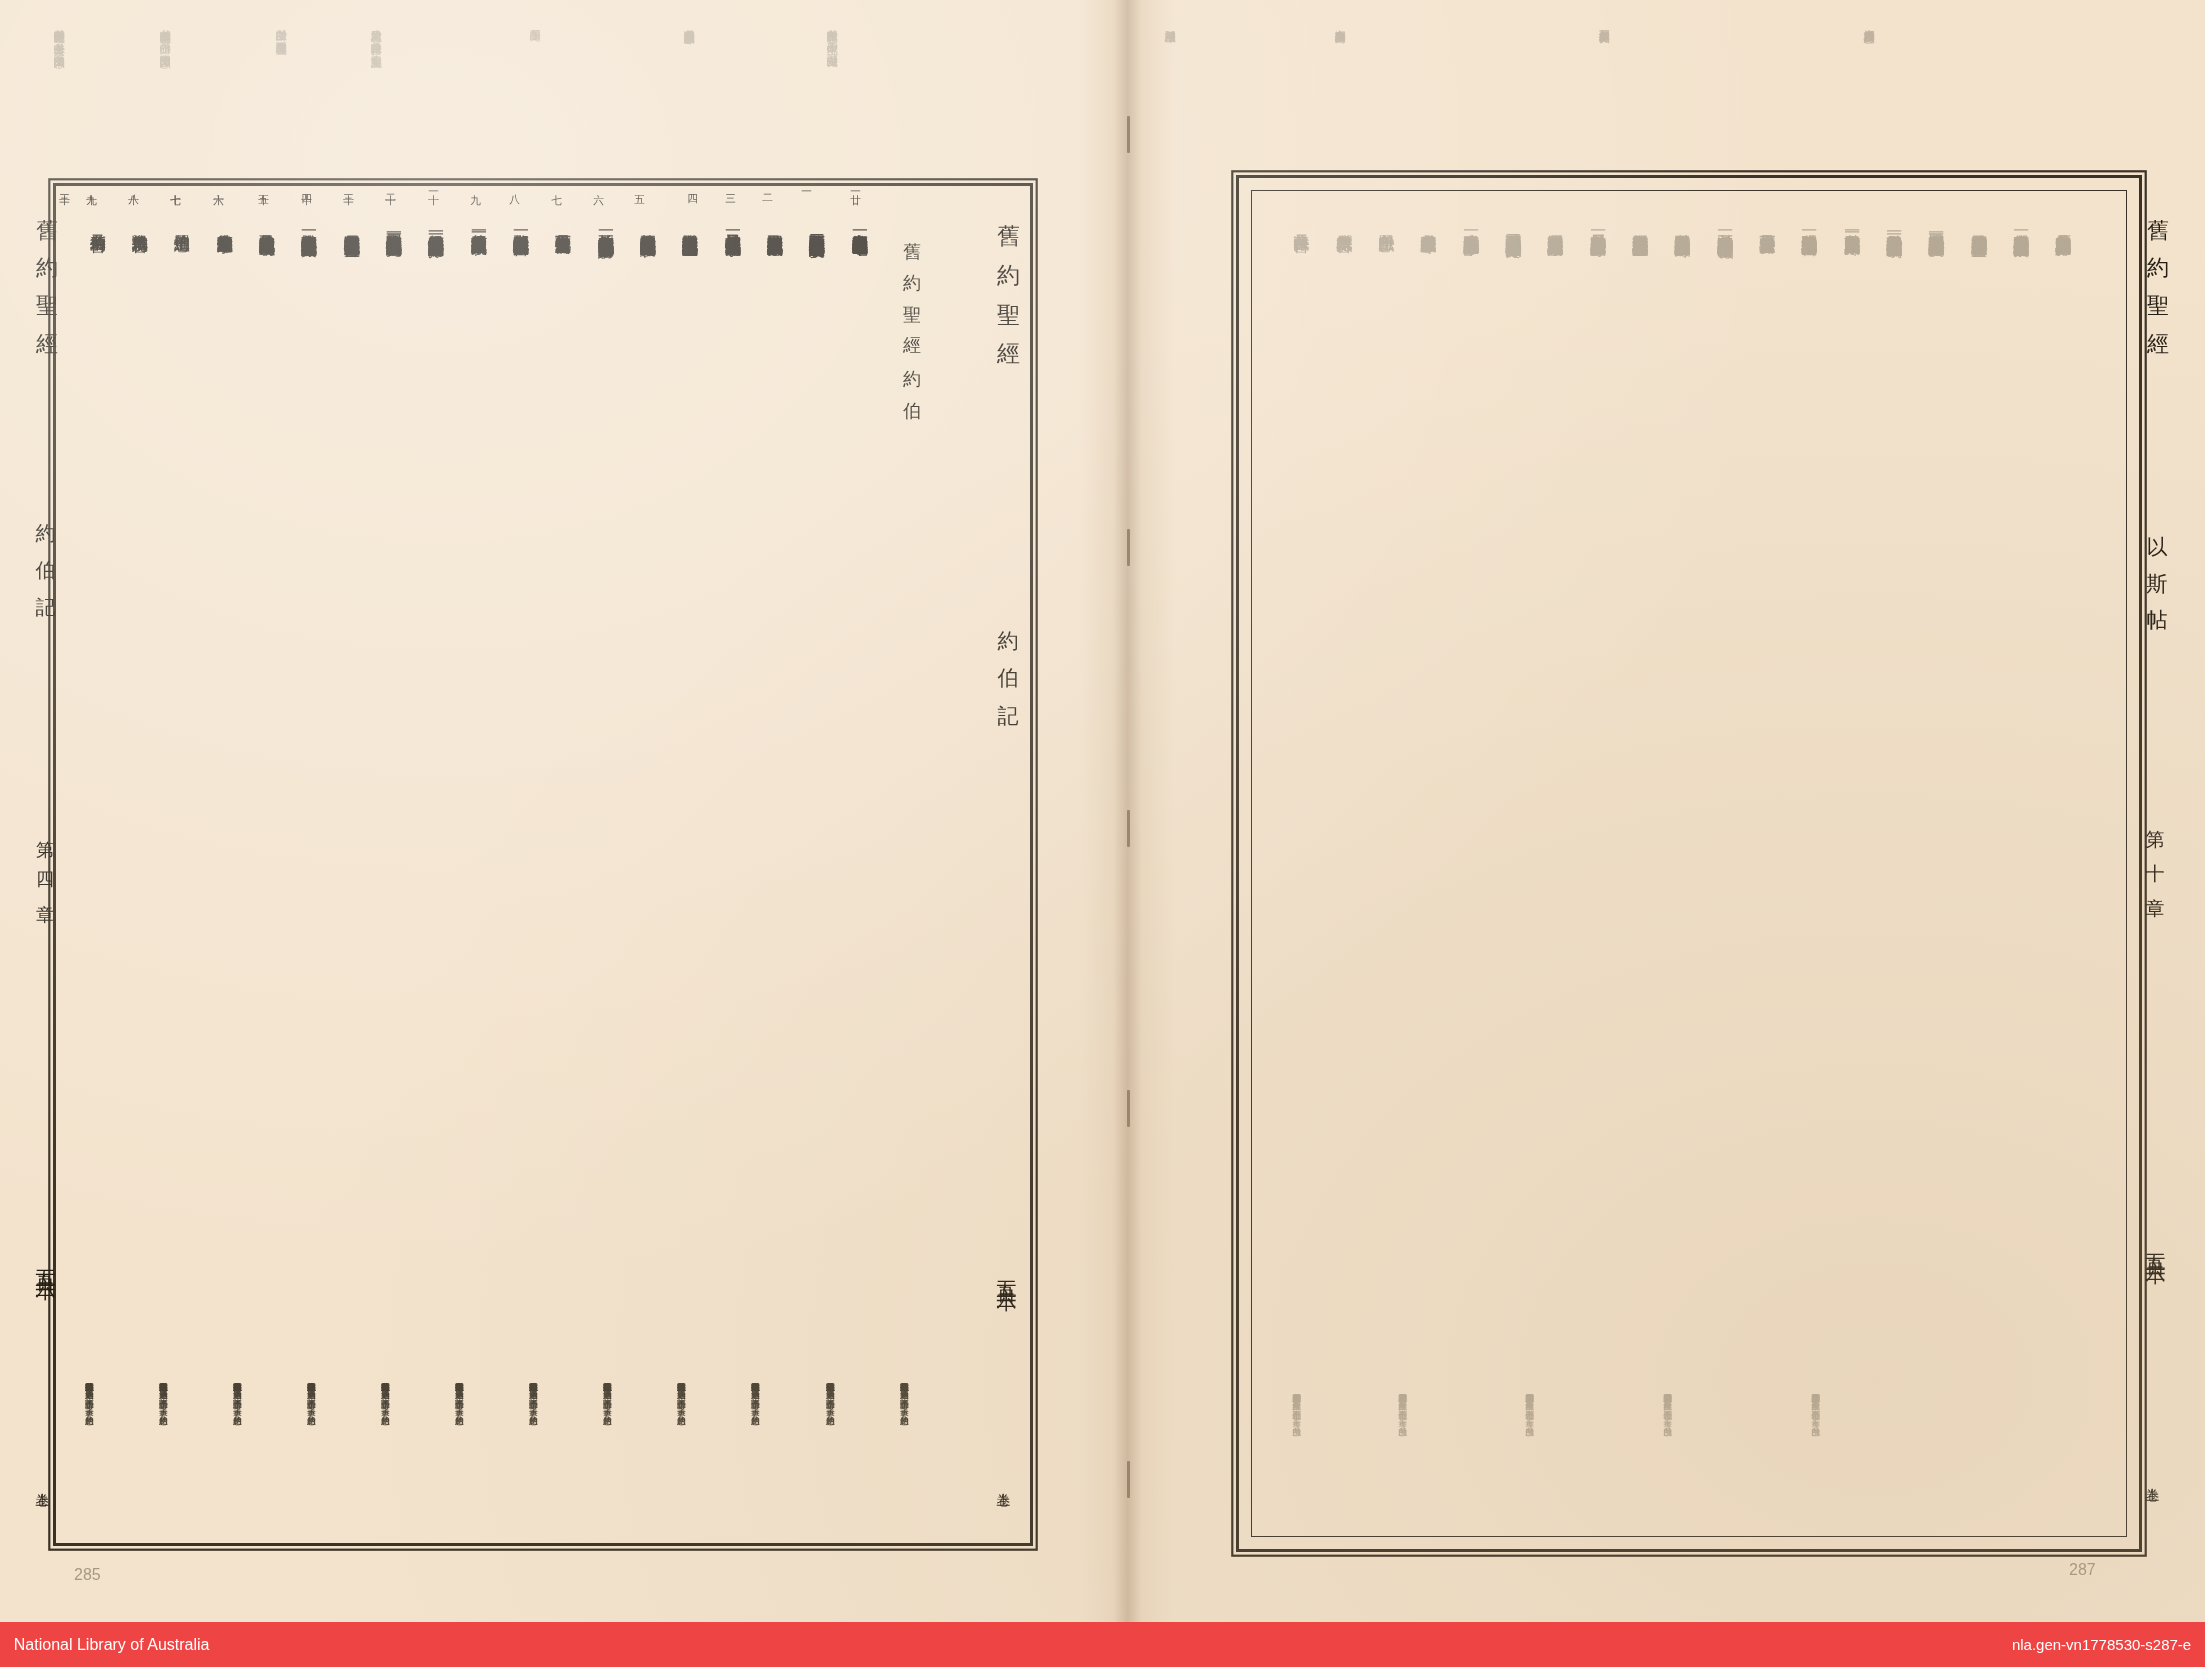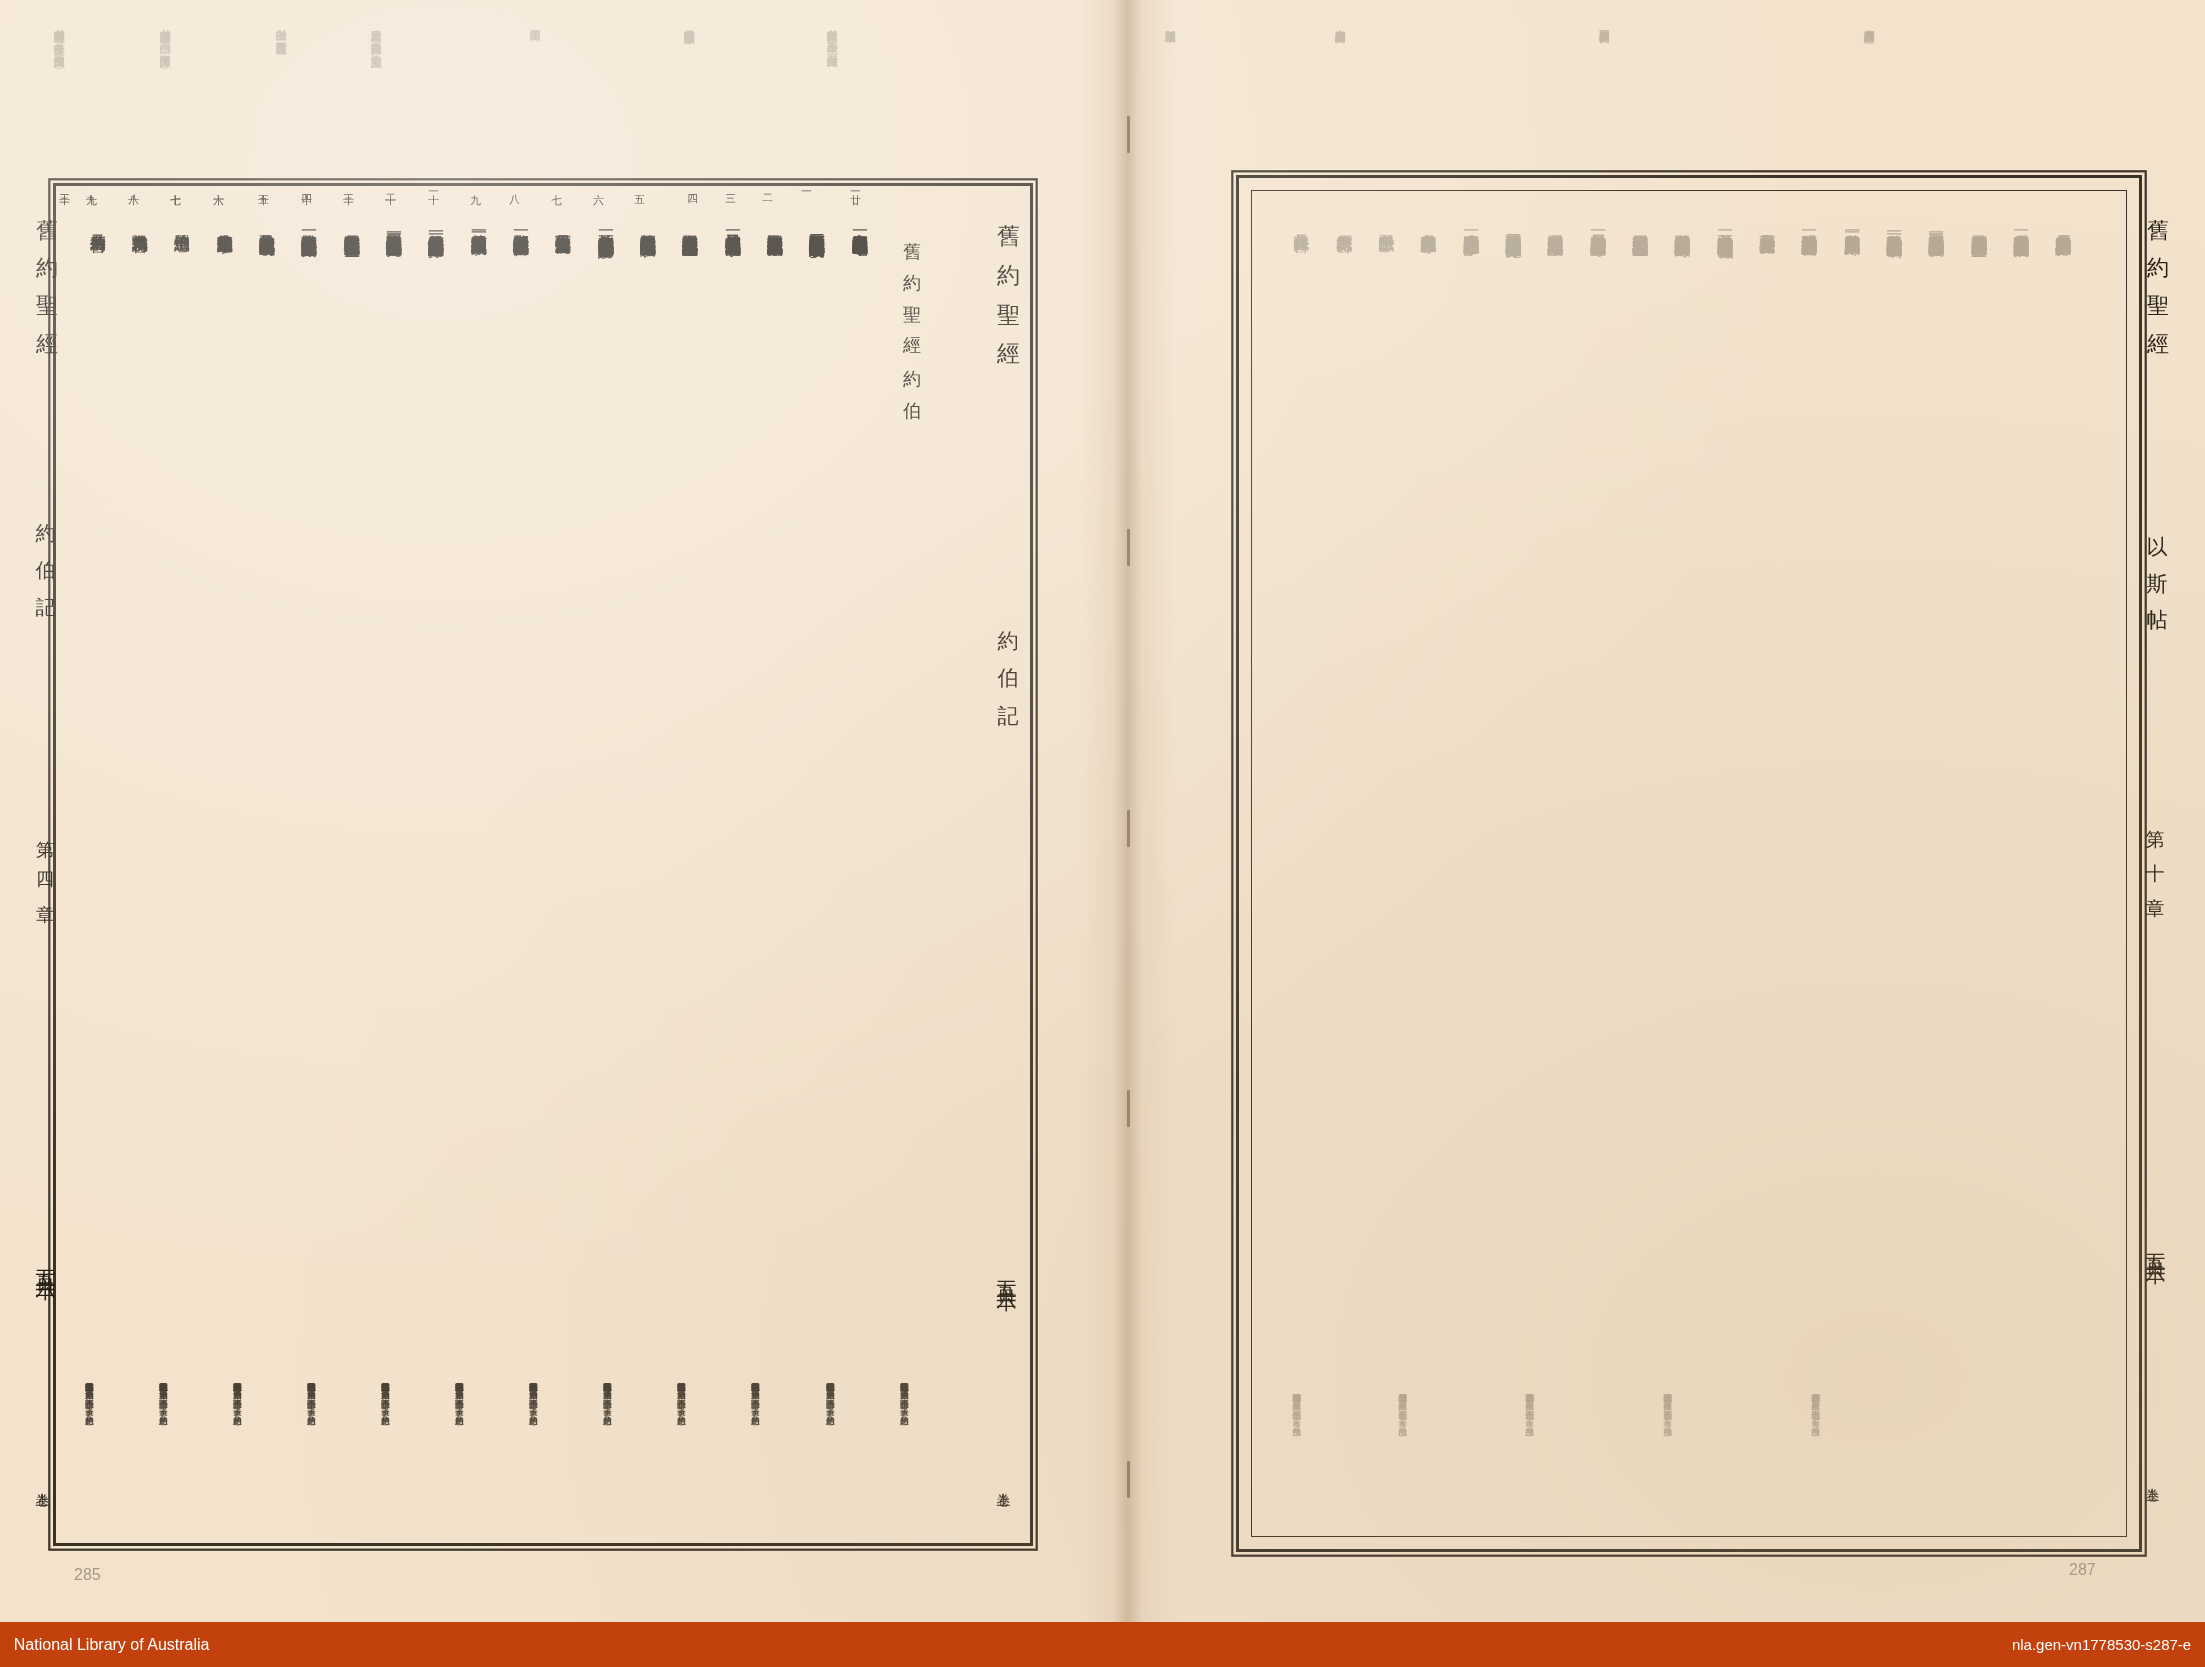--- a/index.html
+++ b/index.html
@@ -115,21 +115,21 @@
   }
   
   .mirror{
     transform:scaleX(-1);
     color:#857c6b;opacity:.55;
   }
 
   
   #footer{
     position:absolute;left:0;top:1622px;width:2205px;height:45px;
-    background:#c2410c;color:#fff;
+    background:#ef4444;color:#fff;
     display:flex;align-items:center;justify-content:space-between;
     font-family:"Liberation Sans", sans-serif;
     font-size:16px;
     padding:0 13.8px;
     box-sizing:border-box;
   }
   #footer .right{font-size:15px;}
   
   .cornernum{
     position:absolute;font-family:"Liberation Sans",sans-serif;

